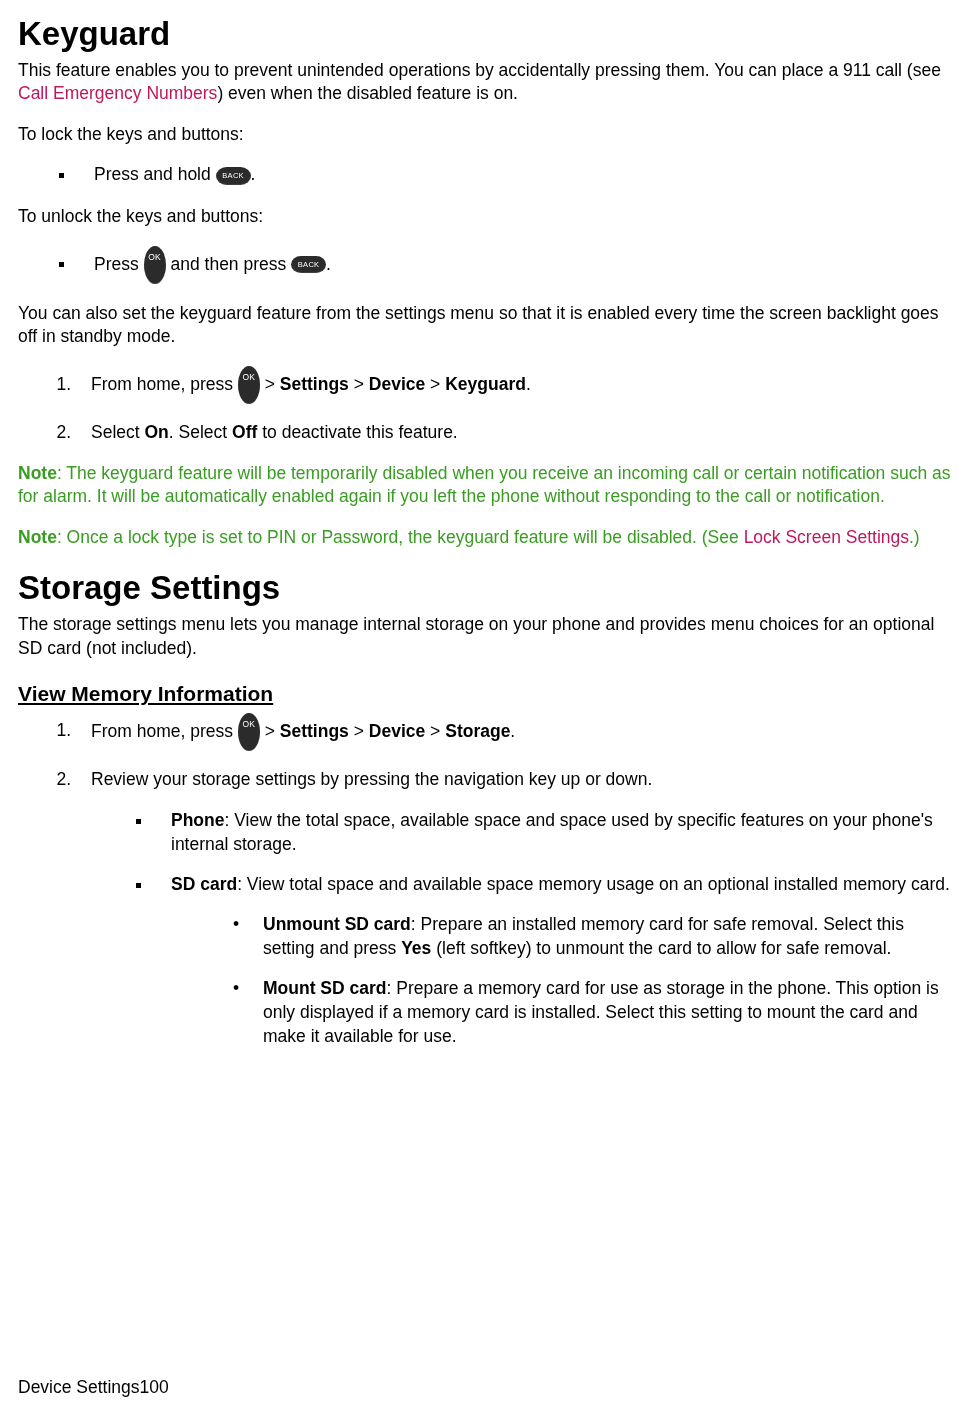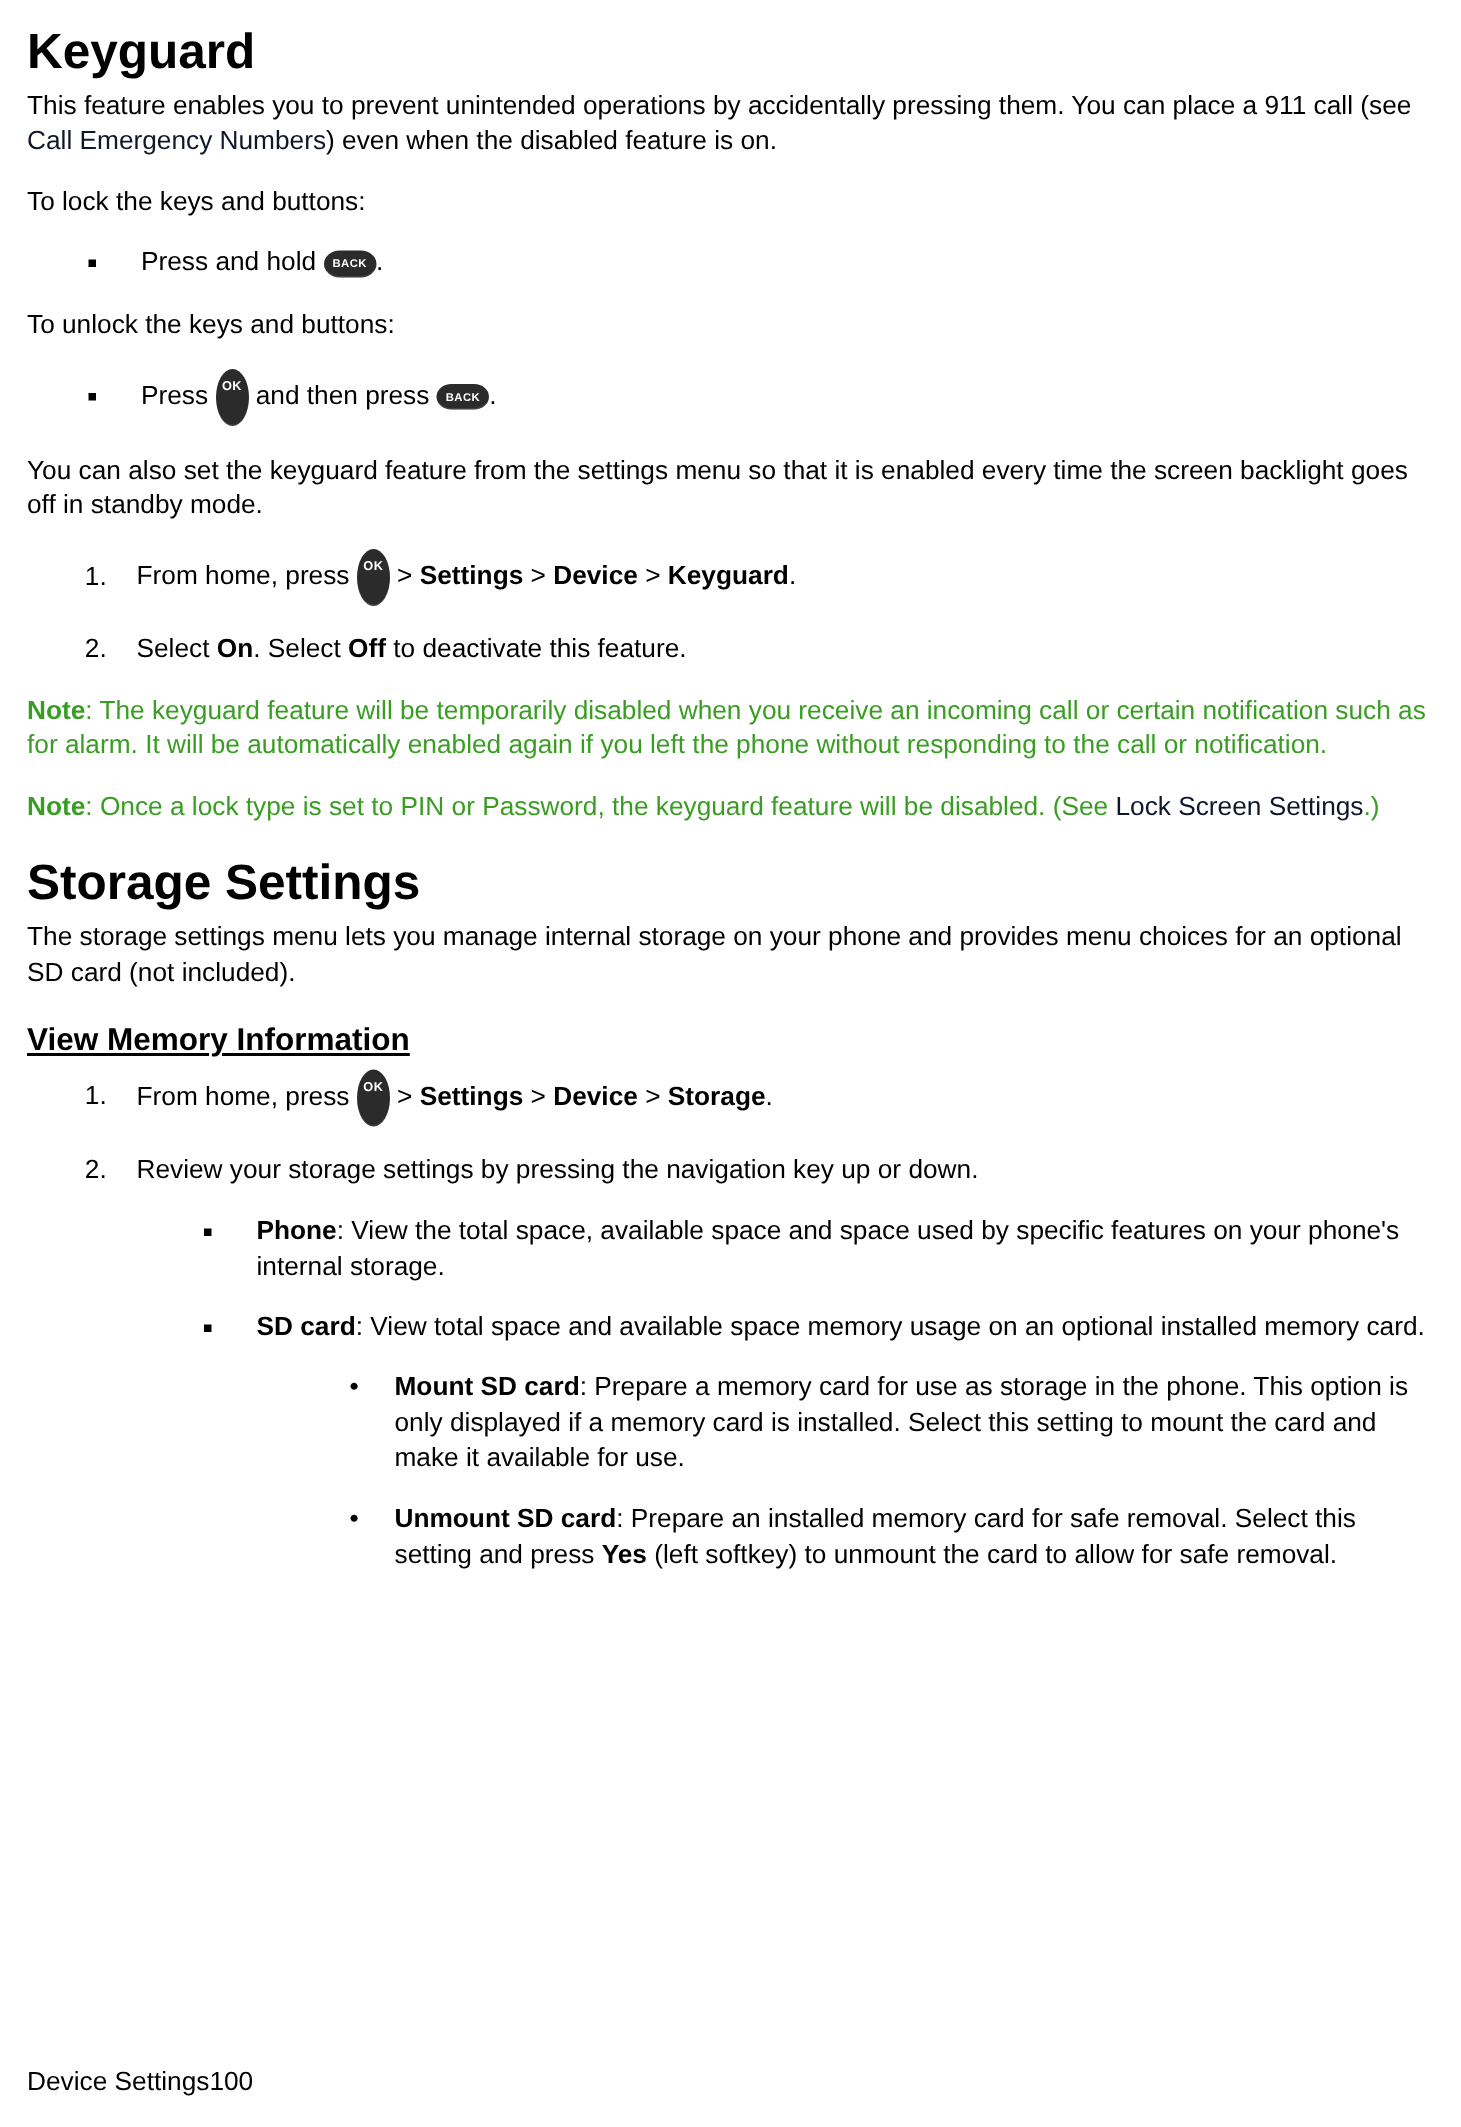--- a/index.html
+++ b/index.html
@@ -25,21 +25,21 @@
       margin: 20px 0 4px 0;
       text-decoration: underline;
     }
     p {
       margin: 0 0 17px 0;
     }
     .intro {
       margin-top: 0;
     }
     .link {
-      color: #0f172a;
+      color: #be185d;
     }
     .green {
       color: #3a9d23;
     }
     ul.square {
       list-style-type: square;
       padding-left: 58px;
       margin: 0 0 18px 0;
     }
     ul.square > li {
@@ -81,21 +81,21 @@
       left: 0;
       top: 0;
     }
     .key {
       display: inline-block;
       vertical-align: middle;
       background: #2b2b2b;
       color: #fff;
       border-radius: 14px 14px 14px 14px / 12px 12px 12px 12px;
       font-size: 8px;
-      font-weight: bold;
+      font-weight: normal;
       letter-spacing: 0.3px;
       padding: 2px 6px;
       line-height: 1;
       min-width: 22px;
       text-align: center;
       box-shadow: inset 0 -1px 0 rgba(255,255,255,0.1);
     }
     .key.back {
       padding: 5px 4px;
       font-size: 7.5px;
@@ -178,24 +178,24 @@
   <li>
     <span>Review your storage settings by pressing the navigation key up or down.</span>
     <ul class="inner-square">
       <li>
         <span class="bold">Phone</span><span>: View the total space, available space and space used by specific features on your phone's internal storage.</span>
       </li>
       <li>
         <span class="bold">SD card</span><span>: View total space and available space memory usage on an optional installed memory card.</span>
         <ul class="bullet">
           <li>
-            <span class="bold">Mount SD card</span><span>: Prepare a memory card for use as storage in the phone. This option is only displayed if a memory card is installed. Select this setting to mount the card and make it available for use.</span>
+            <span class="bold">Unmount SD card</span><span>: Prepare an installed memory card for safe removal. Select this setting and press </span><span class="bold">Yes</span><span> (left softkey) to unmount the card to allow for safe removal.</span>
           </li>
           <li>
-            <span class="bold">Unmount SD card</span><span>: Prepare an installed memory card for safe removal. Select this setting and press </span><span class="bold">Yes</span><span> (left softkey) to unmount the card to allow for safe removal.</span>
+            <span class="bold">Mount SD card</span><span>: Prepare a memory card for use as storage in the phone. This option is only displayed if a memory card is installed. Select this setting to mount the card and make it available for use.</span>
           </li>
         </ul>
       </li>
     </ul>
   </li>
 </ol>
 
 <div class="footer">
   <span>Device Settings</span>
   <span>100</span>

